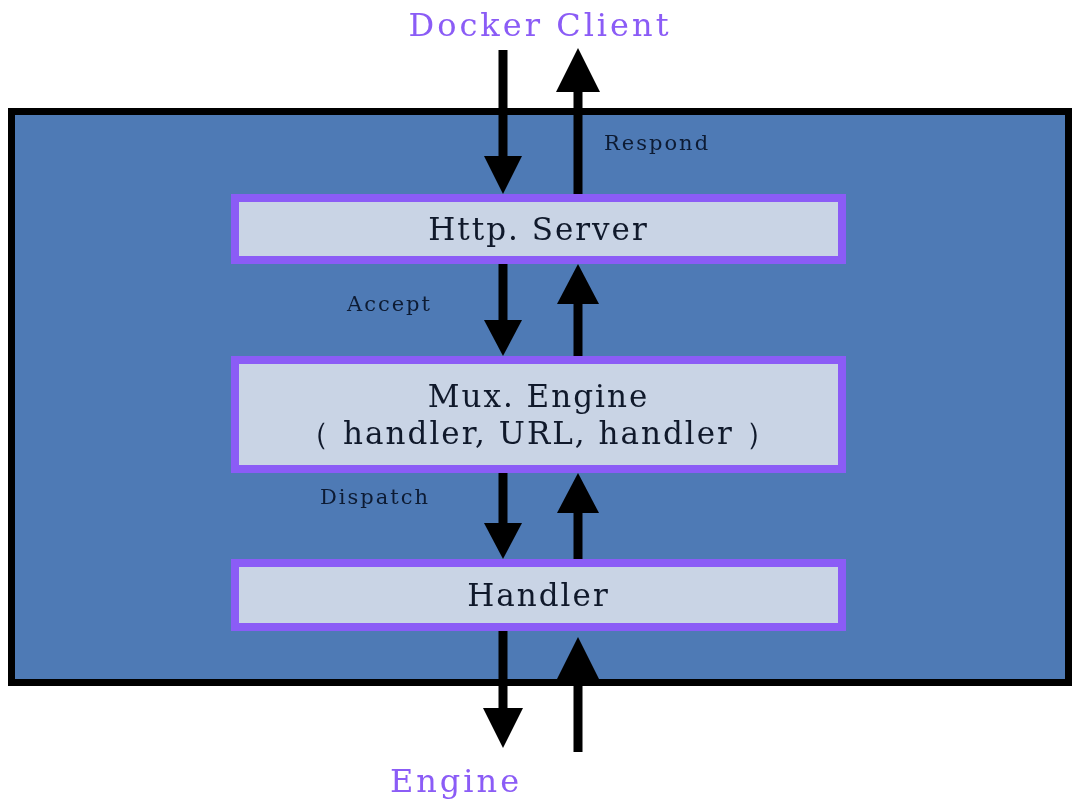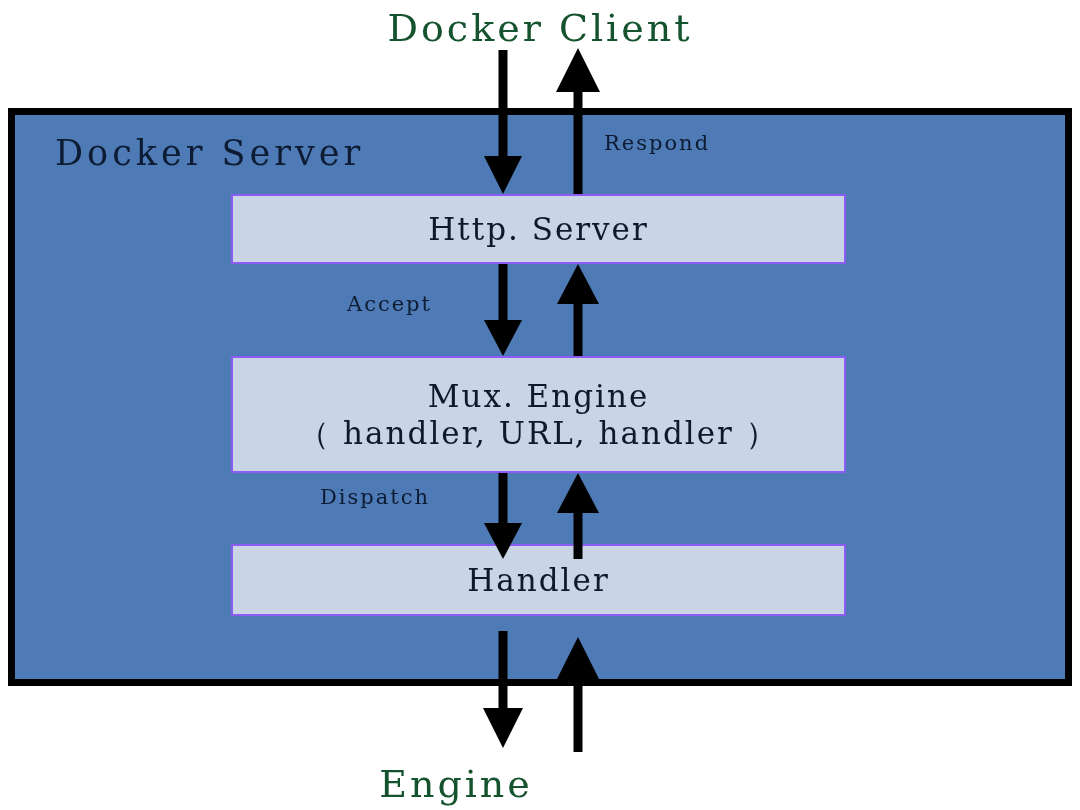--- a/index.html
+++ b/index.html
@@ -19,23 +19,23 @@
     position: absolute;
     left: 0;
     top: 0;
     width: 1080px;
     height: 810px;
   }
 
   
   .outer-label {
     position: absolute;
-    color: #14532d;
+    color: #8b5cf6;
     font-family: "DejaVu Serif", "Liberation Serif", serif;
-    font-size: 38px;
+    font-size: 32px;
     letter-spacing: 3px;
     white-space: nowrap;
     text-align: center;
   }
   #docker-client-label {
     left: 0;
     top: 6px;
     width: 1080px;
   }
   #engine-label {
@@ -65,40 +65,40 @@
     letter-spacing: 4px;
     white-space: nowrap;
   }
 
   
   .component-box {
     position: absolute;
     left: 231px;
     width: 615px;
     background: #c9d4e5;
-    border: 2px solid #8b5cf6;
+    border: 8px solid #8b5cf6;
     box-sizing: border-box;
     display: flex;
     flex-direction: column;
     align-items: center;
     justify-content: center;
     color: #10192b;
   }
   .component-line {
     font-family: "DejaVu Serif", "Liberation Serif", serif;
     font-size: 31px;
     letter-spacing: 2px;
     white-space: nowrap;
     line-height: 1.18;
     text-align: center;
   }
 
   #http-server-box { top: 194px; height: 70px; }
   #mux-router-box  { top: 356px; height: 117px; }
-  #handler-box     { top: 544px; height: 72px; }
+  #handler-box     { top: 559px; height: 72px; }
 
   
   .flow-label {
     position: absolute;
     color: #0d1b33;
     font-family: "DejaVu Serif", "Liberation Serif", serif;
     font-size: 21px;
     letter-spacing: 2px;
     white-space: nowrap;
   }
@@ -118,21 +118,20 @@
 </style>
 </head>
 <body>
 
 <div id="diagram-root">
 
   <div id="docker-client-label" class="outer-label">Docker Client</div>
 
   <div id="docker-server-box"></div>
 
-  <div id="docker-server-title">Docker Server</div>
 
   <div id="http-server-box" class="component-box">
     <div class="component-line">Http. Server</div>
   </div>
 
   <div id="mux-router-box" class="component-box">
     <div class="component-line">Mux. Engine</div>
     <div class="component-line">（ handler, URL, handler ）</div>
   </div>
 

